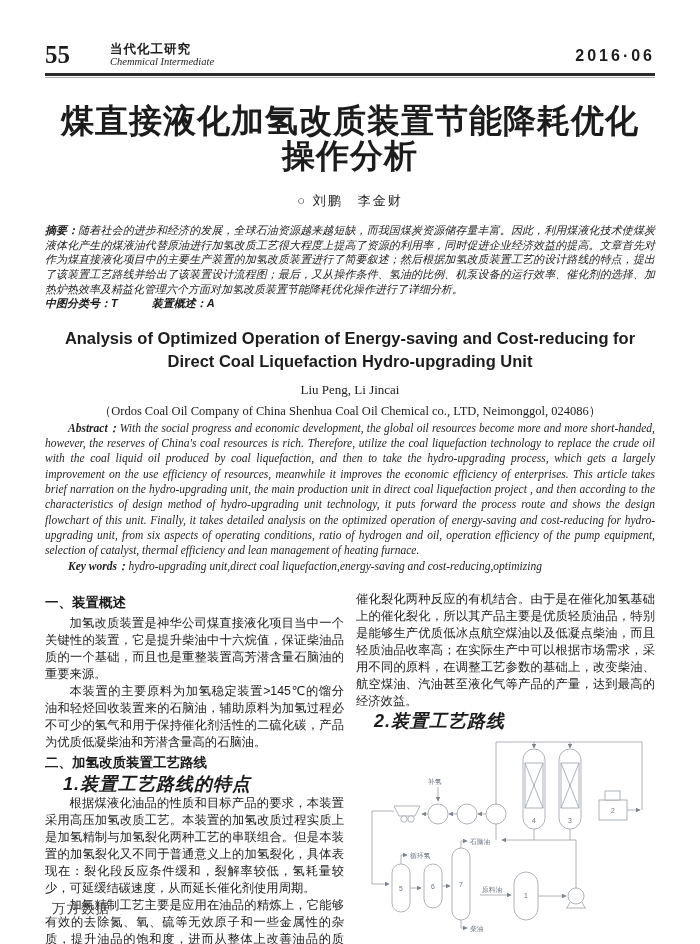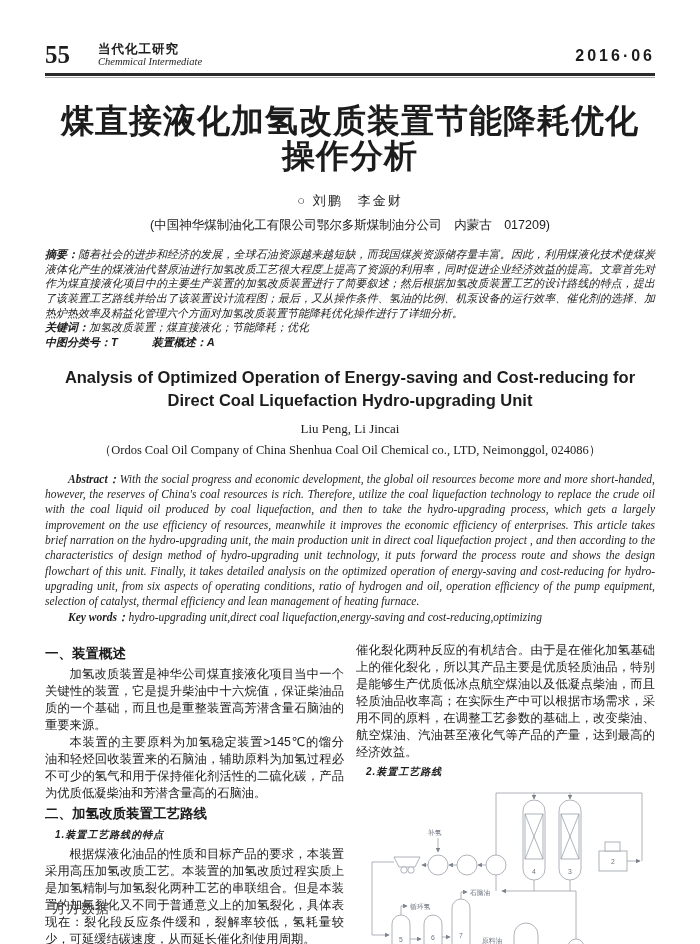--- a/index.html
+++ b/index.html
@@ -10,21 +10,21 @@
     background:#ffffff;
     font-family:"Liberation Sans","DejaVu Sans",sans-serif;
     color:#1c1c1c;
     overflow:hidden;
     box-sizing:border-box;
     padding:42px 45px 0 45px;
   }
   
   .header{display:flex;align-items:flex-end;position:relative;padding-bottom:6px;}
   .page-num{font-family:"Liberation Serif","DejaVu Serif",serif;font-weight:bold;font-size:25px;line-height:1;}
-  .journal{margin-left:28px;line-height:1.05;}
+  .journal{margin-left:40px;line-height:1.05;}
   .journal-cn{font-weight:bold;font-size:12.5px;letter-spacing:1px;}
   .journal-en{font-family:"Liberation Serif","DejaVu Serif",serif;font-style:italic;font-size:10.5px;color:#222;}
   .section-title{position:absolute;left:0;right:0;bottom:8px;text-align:center;font-weight:bold;font-size:17px;letter-spacing:2px;}
   .issue{margin-left:auto;font-weight:bold;font-size:16px;letter-spacing:3px;align-self:flex-end;padding-bottom:2px;}
   .rule-thick{height:3px;background:#2b2b2b;}
   .rule-thin{height:1px;background:#a9a9a9;margin-top:1px;}
   
   .title-cn{margin:26px 0 0 0;text-align:center;font-size:33px;font-weight:bold;letter-spacing:1px;line-height:1.05;}
   .authors-cn{margin-top:19px;text-align:center;font-size:13px;letter-spacing:2px;}
   .affil-cn{margin-top:7px;text-align:center;font-size:12.5px;}
@@ -32,29 +32,29 @@
   .abs-cn{margin-top:13px;font-size:11px;line-height:14.6px;text-align:justify;font-style:italic;color:#222;}
   .abs-cn .lbl{font-weight:bold;}
   .kw-cn{font-size:11px;line-height:15px;font-style:italic;}
   .kw-cn .lbl{font-weight:bold;}
   .clc{font-size:11px;line-height:15px;font-weight:bold;font-style:italic;}
   .clc .gap{display:inline-block;width:34px;}
   
   .title-en{margin:16px auto 0 auto;max-width:590px;text-align:center;font-size:16.5px;font-weight:bold;line-height:1.35;}
   .authors-en{margin-top:10px;text-align:center;font-family:"Liberation Serif","DejaVu Serif",serif;font-size:13px;}
   .affil-en{margin-top:5px;text-align:center;font-family:"Liberation Serif","DejaVu Serif",serif;font-size:12.5px;}
-  .abs-en{margin-top:13px;font-family:"Liberation Serif","DejaVu Serif",serif;font-style:italic;font-size:11.5px;line-height:15.3px;text-align:justify;text-indent:2em;color:#1f1f1f;}
+  .abs-en{margin-top:1px;font-family:"Liberation Serif","DejaVu Serif",serif;font-style:italic;font-size:11.5px;line-height:15.3px;text-align:justify;text-indent:2em;color:#1f1f1f;}
   .abs-en .lbl{font-weight:bold;}
   .kw-en{margin-top:1px;font-family:"Liberation Serif","DejaVu Serif",serif;font-style:italic;font-size:11.5px;line-height:15.3px;text-indent:2em;}
   .kw-en .lbl{font-weight:bold;}
   
   .columns{display:flex;gap:12px;margin-top:16px;}
   .col{width:299px;font-size:12.3px;line-height:17px;text-align:justify;}
   .col h3{margin:2px 0 2px 0;font-size:13.5px;font-weight:bold;line-height:20px;}
-  .col h4{margin:2px 0 2px 0;font-size:10px;font-weight:bold;font-style:italic;line-height:18px;text-indent:1em;letter-spacing:1px;}
+  .col h4{margin:2px 0 2px 0;font-size:18px;font-weight:bold;font-style:italic;line-height:18px;text-indent:1em;letter-spacing:1px;}
   .col p{margin:0;text-indent:2em;}
   .col p.cont{text-indent:0;}
   
   .diagram{margin-top:6px;}
   .diagram svg{display:block;}
   .dg-line{stroke:#9aa0a8;stroke-width:0.8;fill:none;}
   .dg-shape{stroke:#9aa0a8;stroke-width:0.8;fill:#ffffff;}
   .dg-txt{fill:#6b7280;font-size:6.8px;font-family:"Liberation Sans","DejaVu Sans",sans-serif;}
   .dg-num{fill:#6b7280;font-size:6.8px;text-anchor:middle;font-family:"Liberation Sans","DejaVu Sans",sans-serif;}
   
@@ -71,27 +71,23 @@
       <div class="journal-cn">当代化工研究</div>
       <div class="journal-en">Chemmical Intermediate</div>
     </div>
     <div class="issue">2016·06</div>
   </div>
   <div class="rule-thick"></div>
   <div class="rule-thin"></div>
 
   <h1 class="title-cn">煤直接液化加氢改质装置节能降耗优化操作分析</h1>
   <div class="authors-cn">○  刘鹏　李金财</div>
-  <div class="affil-cn">(中国神华煤制油化工有限公司鄂尔多斯煤制油分公司　内蒙古　017209)</div>
 
   <div class="abs-cn">
     <span class="lbl">摘要：</span><span>随着社会的进步和经济的发展，全球石油资源越来越短缺，而我国煤炭资源储存量丰富。因此，利用煤液化技术使煤炭液体化产生的煤液油代替原油进行加氢改质工艺很大程度上提高了资源的利用率，同时促进企业经济效益的提高。文章首先对作为煤直接液化项目中的主要生产装置的加氢改质装置进行了简要叙述；然后根据加氢改质装置工艺的设计路线的特点，提出了该装置工艺路线并给出了该装置设计流程图；最后，又从操作条件、氢油的比例、机泵设备的运行效率、催化剂的选择、加热炉热效率及精益化管理六个方面对加氢改质装置节能降耗优化操作进行了详细分析。</span>
-  </div>
-  <div class="kw-cn">
-    <span class="lbl">关键词：</span><span>加氢改质装置；煤直接液化；节能降耗；优化</span>
   </div>
   <div class="clc">
     <span>中图分类号：</span><span>T</span><span class="gap"></span><span>装置概述：</span><span>A</span>
   </div>
 
   <div class="title-en">Analysis of Optimized Operation of Energy-saving and Cost-reducing for Direct Coal Liquefaction Hydro-upgrading Unit</div>
   <div class="authors-en">Liu Peng, Li Jincai</div>
   <div class="affil-en">（Ordos Coal Oil Company of China Shenhua Coal Oil Chemical co., LTD, Neimonggol, 024086）</div>
 
   <div class="abs-en">

